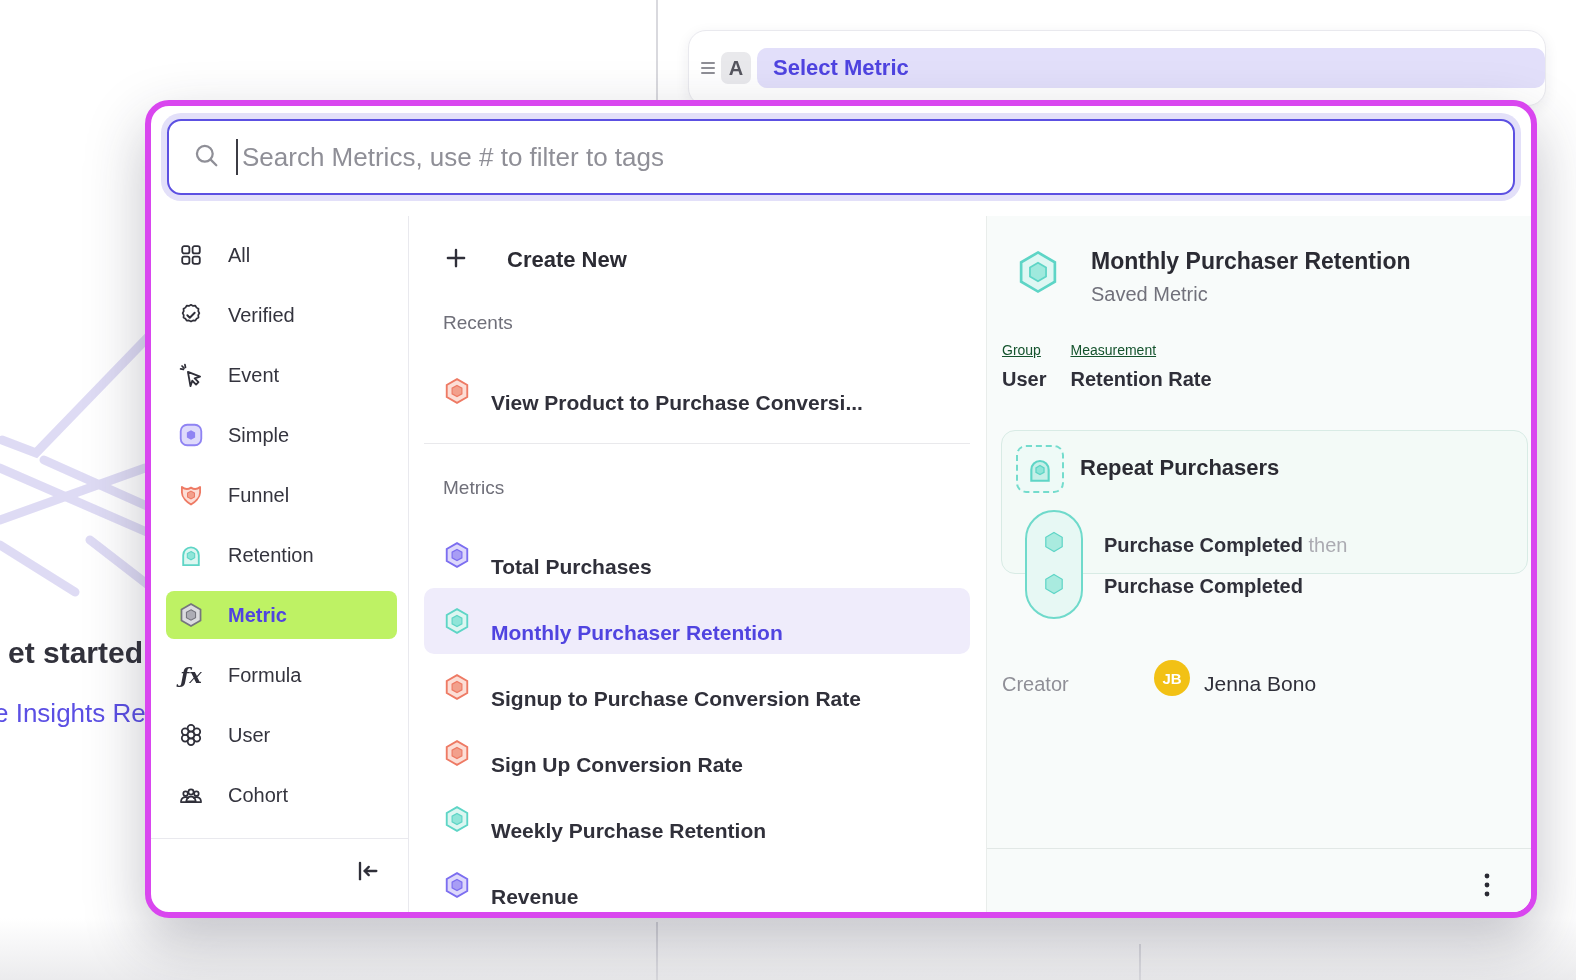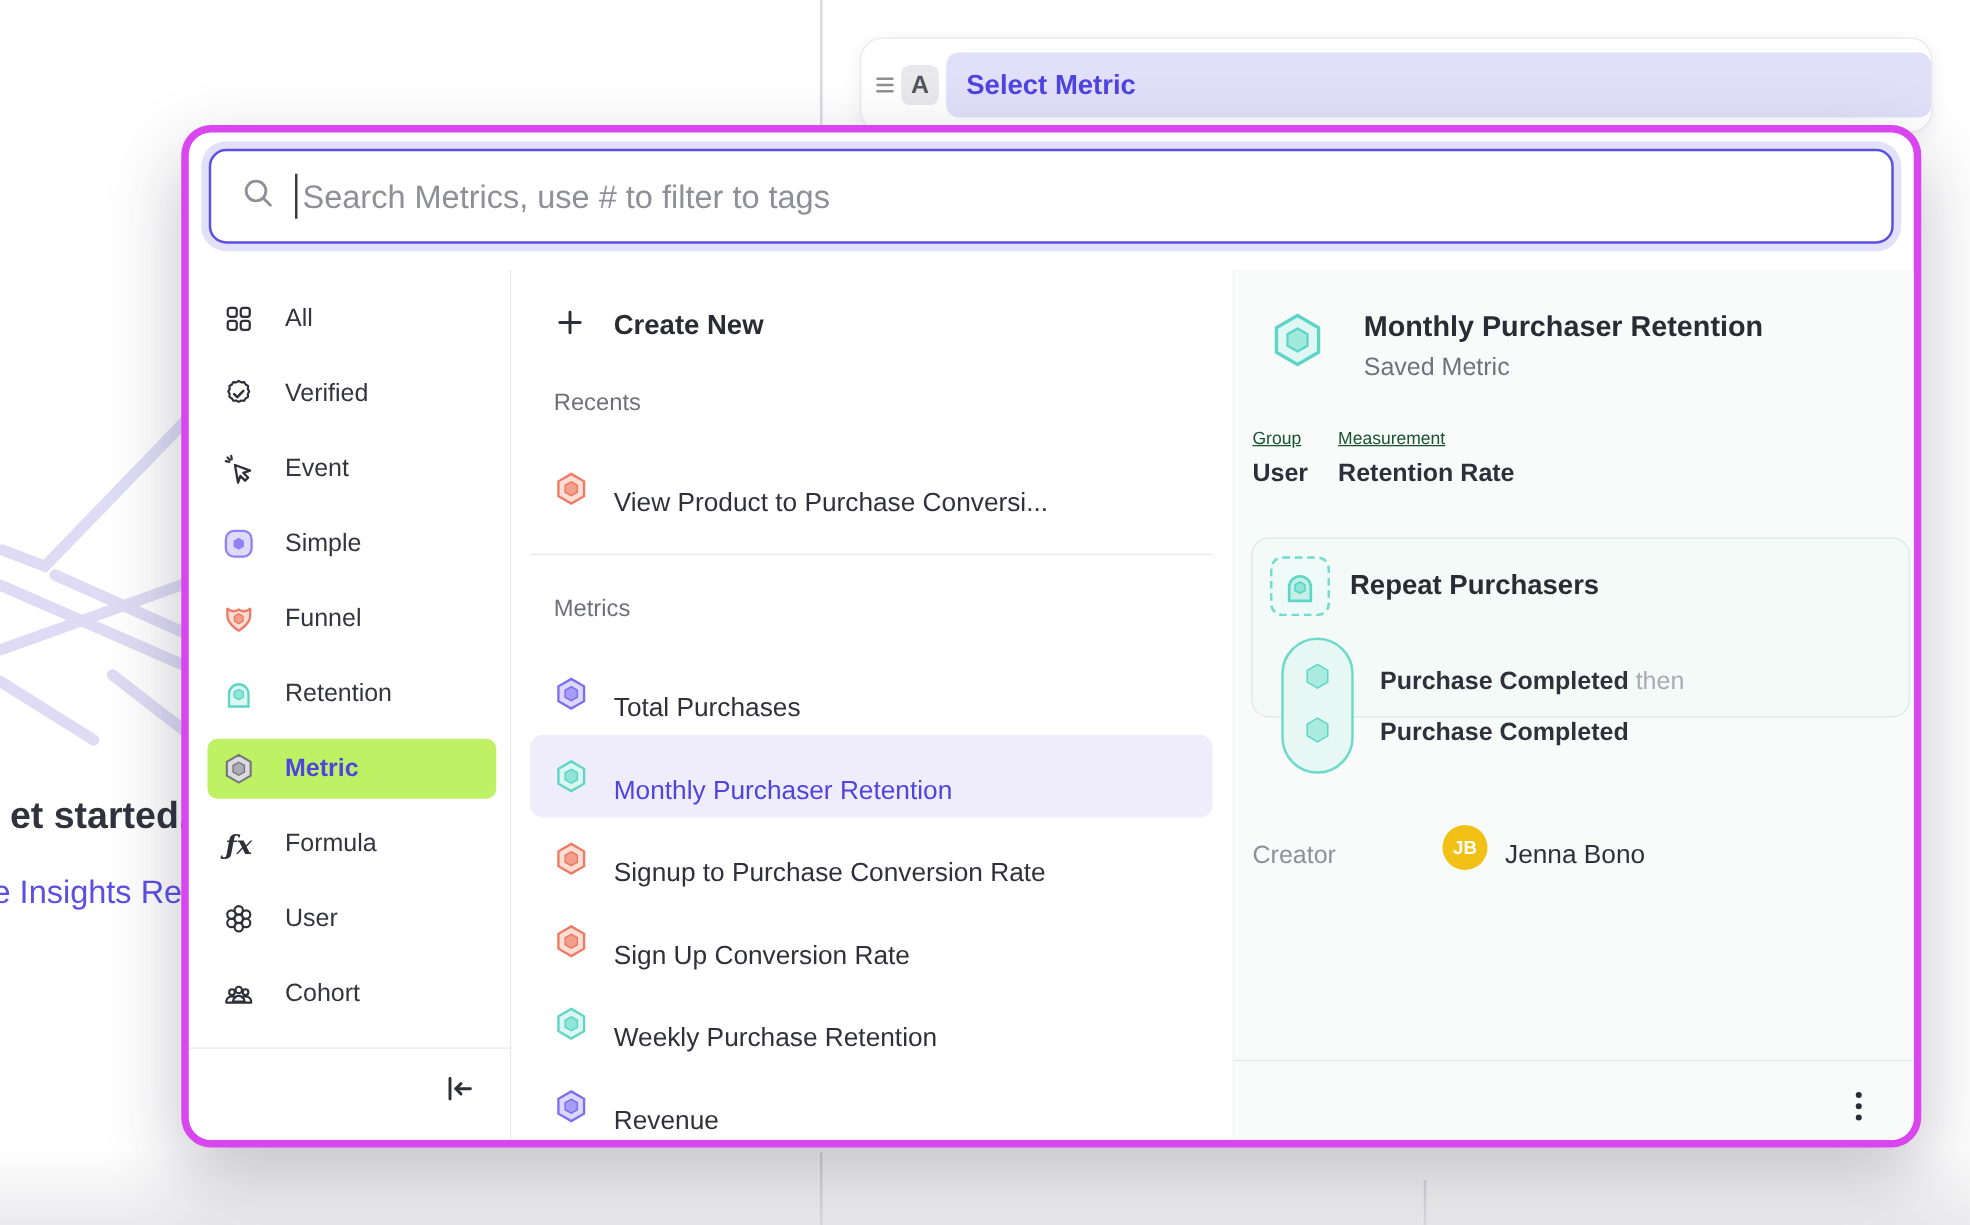--- a/index.html
+++ b/index.html
@@ -26,21 +26,21 @@
 
   
   .top-card { position:absolute; left:688px; top:30px; width:858px; height:76px;
     background:#ffffff; border:1px solid #e9e9ee; border-radius:18px;
     box-shadow:0 4px 14px rgba(40,40,60,.08);
     display:flex; align-items:center; padding-left:8px; z-index:2; }
   .drag-icon { width:22px; display:flex; justify-content:center; }
   .field-badge { width:30px; height:32px; background:#e9e9ec; border-radius:7px;
     display:flex; align-items:center; justify-content:center;
     font-size:20px; font-weight:700; color:#55555e; margin-left:2px; }
-  .select-metric-pill { margin-left:6px; flex:1; height:52px; background:#e2dffa;
+  .select-metric-pill { margin-left:6px; flex:1; height:40px; background:#e2dffa;
     border-radius:10px; display:flex; align-items:center; padding-left:16px;
     font-size:22px; font-weight:600; color:#4f44e0; }
 
   
   .modal { position:absolute; left:145px; top:100px; width:1392px; height:818px;
     background:#ffffff; border:6px solid #d946ef; border-radius:24px;
     box-shadow:0 24px 60px rgba(40,40,60,.28); z-index:3; overflow:hidden; }
 
   
   .search-box { position:absolute; left:16px; top:13px; right:16px; height:76px;
@@ -67,32 +67,32 @@
   .side-icon { width:26px; height:26px; display:flex; align-items:center; justify-content:center; }
   .fx-glyph { font-family:"DejaVu Serif", serif; font-style:italic; font-weight:600;
     font-size:21px; color:#2f2f39; line-height:1; }
   .sidebar-footer-divider { position:absolute; left:0; bottom:73px; width:257px; height:1px; background:#e9e9ee; }
   .collapse-btn { position:absolute; right:24px; bottom:22px; width:34px; height:34px;
     display:flex; align-items:center; justify-content:center; cursor:pointer; }
 
   
   .mid-col { position:absolute; left:257px; top:0; width:578px; bottom:0; }
   .create-row { position:absolute; top:22px; left:16px; right:16px; height:44px;
-    display:flex; align-items:center; padding-left:19px; gap:22px; cursor:pointer; }
+    display:flex; align-items:center; padding-left:19px; gap:38px; cursor:pointer; }
   .create-row .lbl { font-size:22px; font-weight:600; color:#2b2b33; }
   .section-label { position:absolute; left:35px; font-size:19px; font-weight:500; color:#6f6f79; }
   .recents-label { top:96px; }
   .metrics-label { top:261px; }
   .recent-item { position:absolute; top:152px; left:16px; right:16px; height:46px;
     display:flex; align-items:center; padding-left:19px; gap:20px; cursor:pointer; }
   .mid-divider { position:absolute; top:227px; left:16px; right:16px; height:1px; background:#e9e9ec; }
   .metrics-list { position:absolute; top:306px; left:16px; right:16px; }
   .metric-row { height:66px; display:flex; align-items:center; padding-left:19px;
     gap:20px; border-radius:10px; cursor:pointer;text-align:center; }
-  .metric-row .lbl, .recent-item .lbl { font-size:21px; font-weight:400; color:#30303a; white-space:nowrap;margin-top:24px; }
+  .metric-row .lbl, .recent-item .lbl { font-size:21px; font-weight:700; color:#30303a; white-space:nowrap;margin-top:24px; }
   .metric-row.selected { background:#efecfb; }
   .metric-row.selected .lbl { color:#5044e0; }
   .hex-ic { width:28px; height:28px; flex:0 0 28px; }
 
   
   .panel { position:absolute; left:835px; top:0; width:557px; bottom:0;
     background:#f8fbfa; border-left:1px solid #e9edeb; border-radius:0 0 24px 0; }
   .panel-header { position:absolute; left:28px; top:32px; display:flex; gap:30px; }
   .panel-title { font-size:23px; font-weight:700; color:#2b2b33; }
   .panel-subtitle { font-size:20px; color:#71717b; margin-top:8px; }

